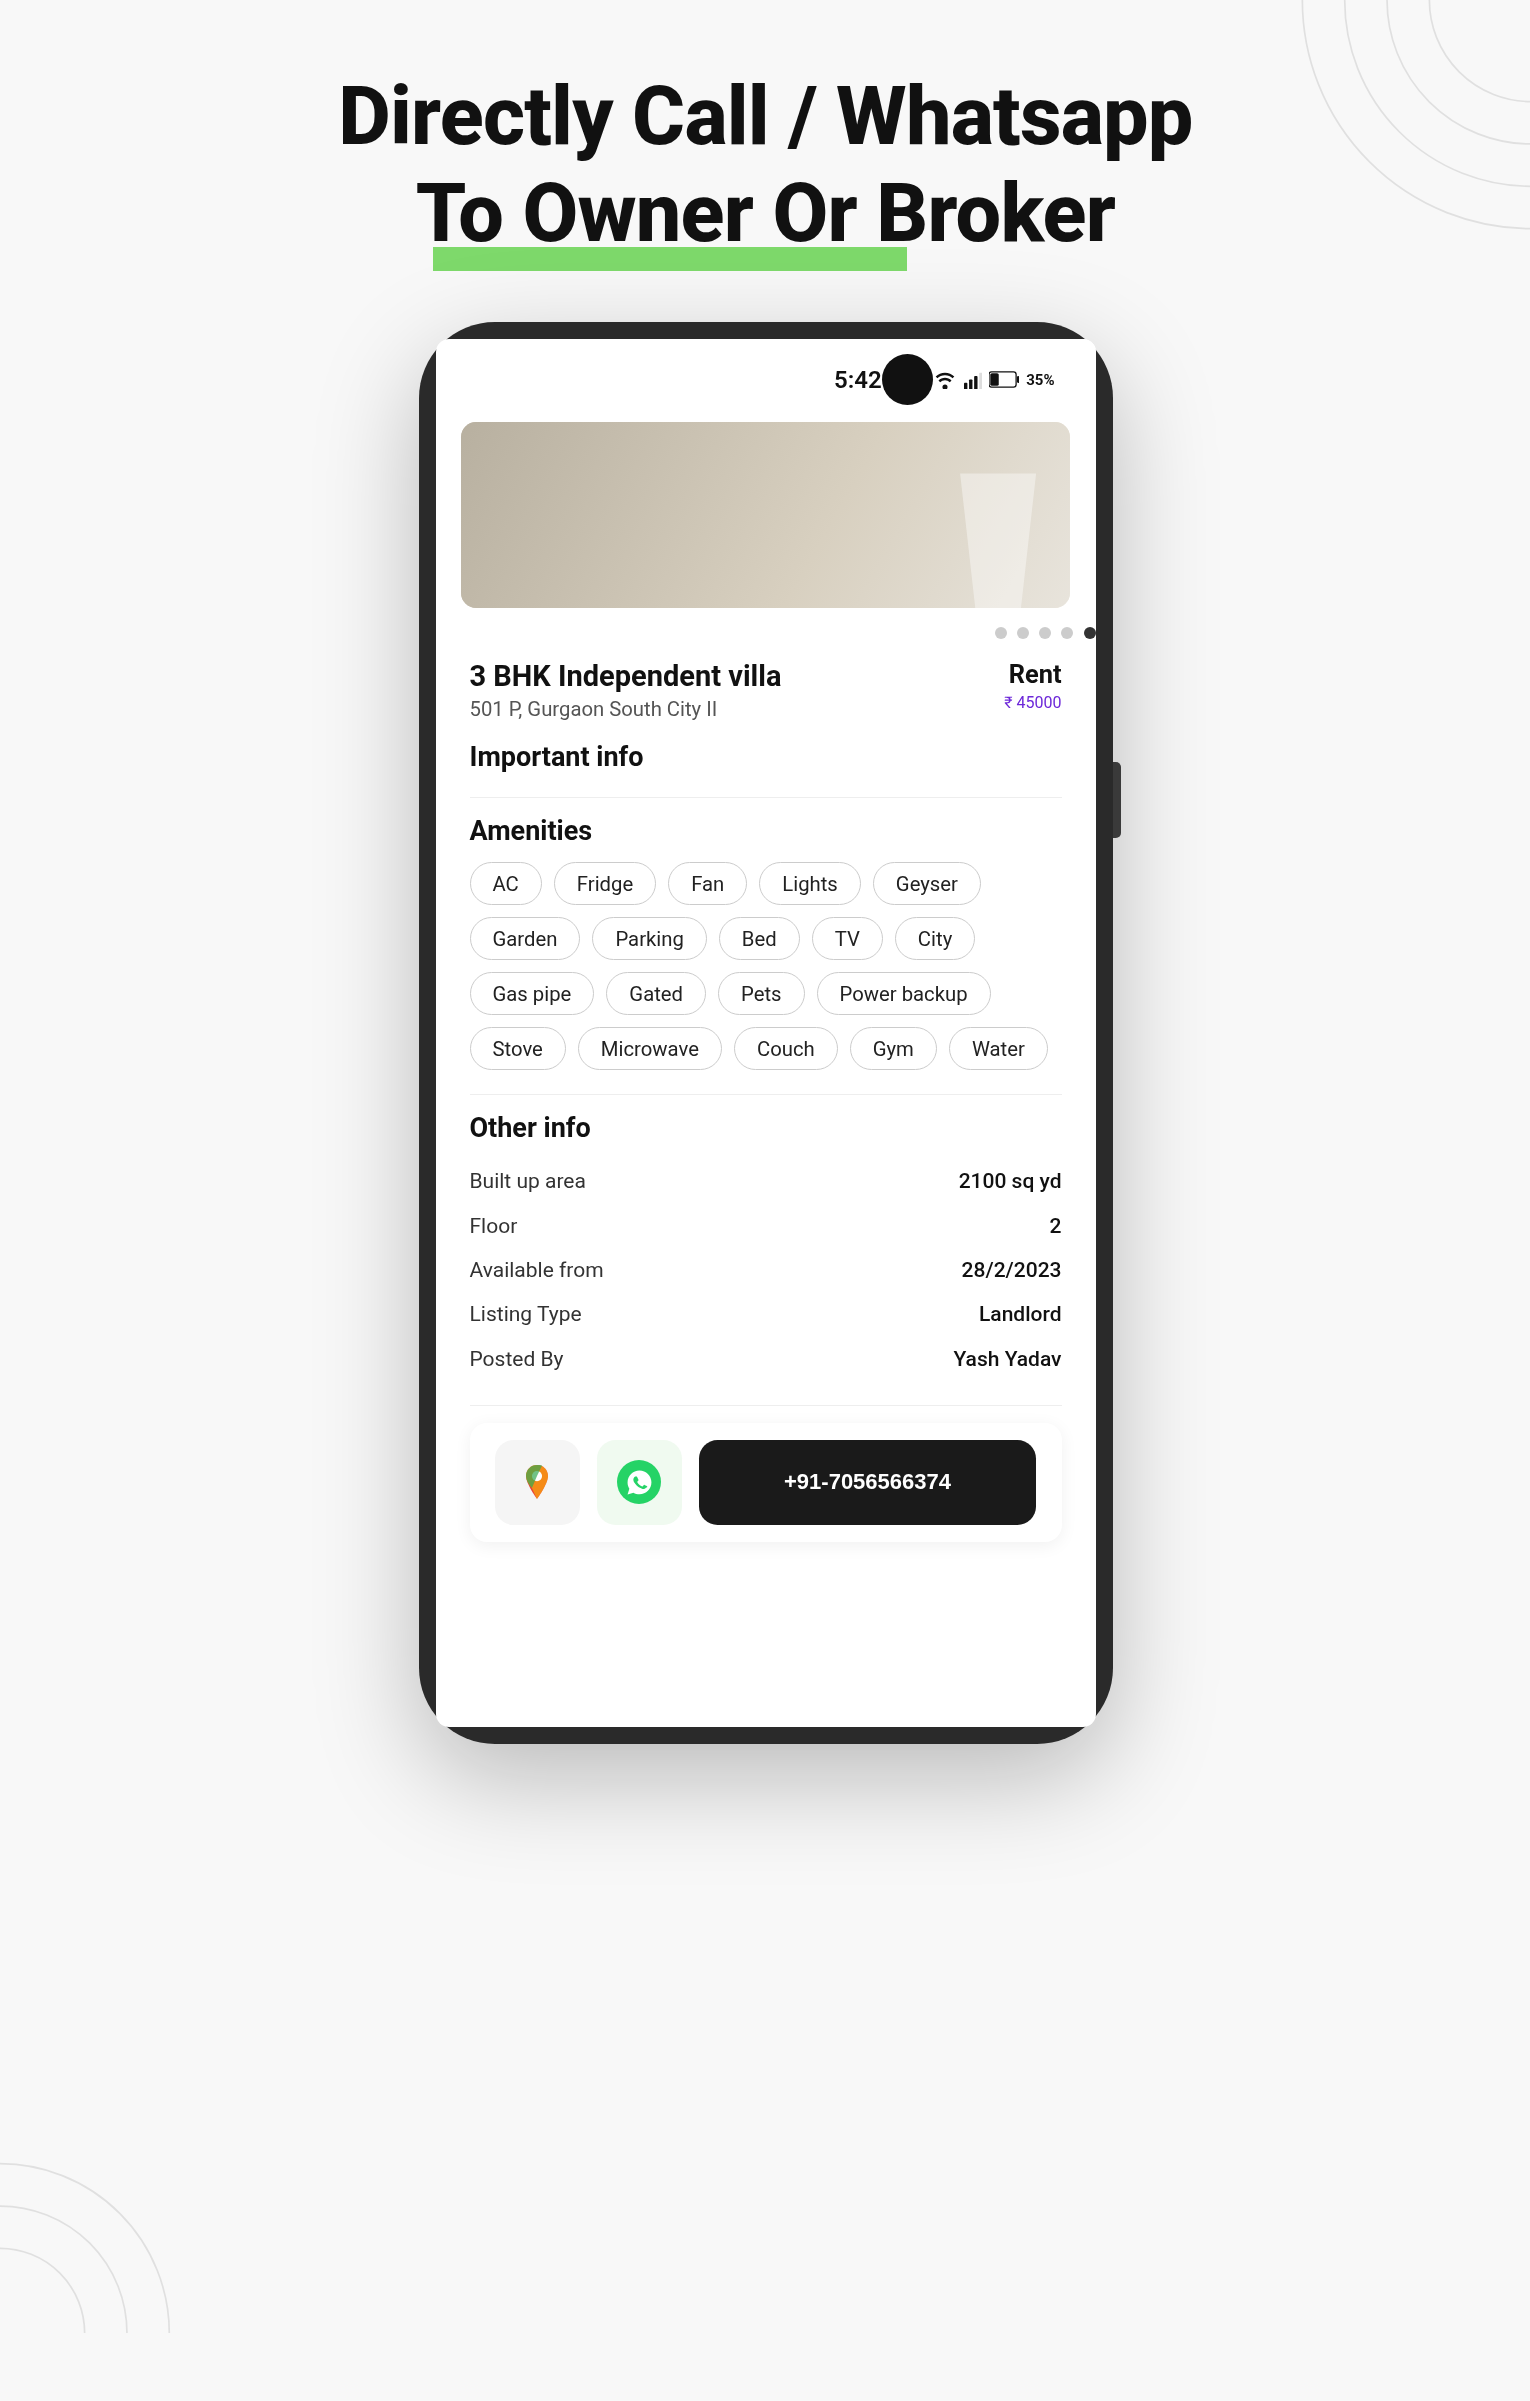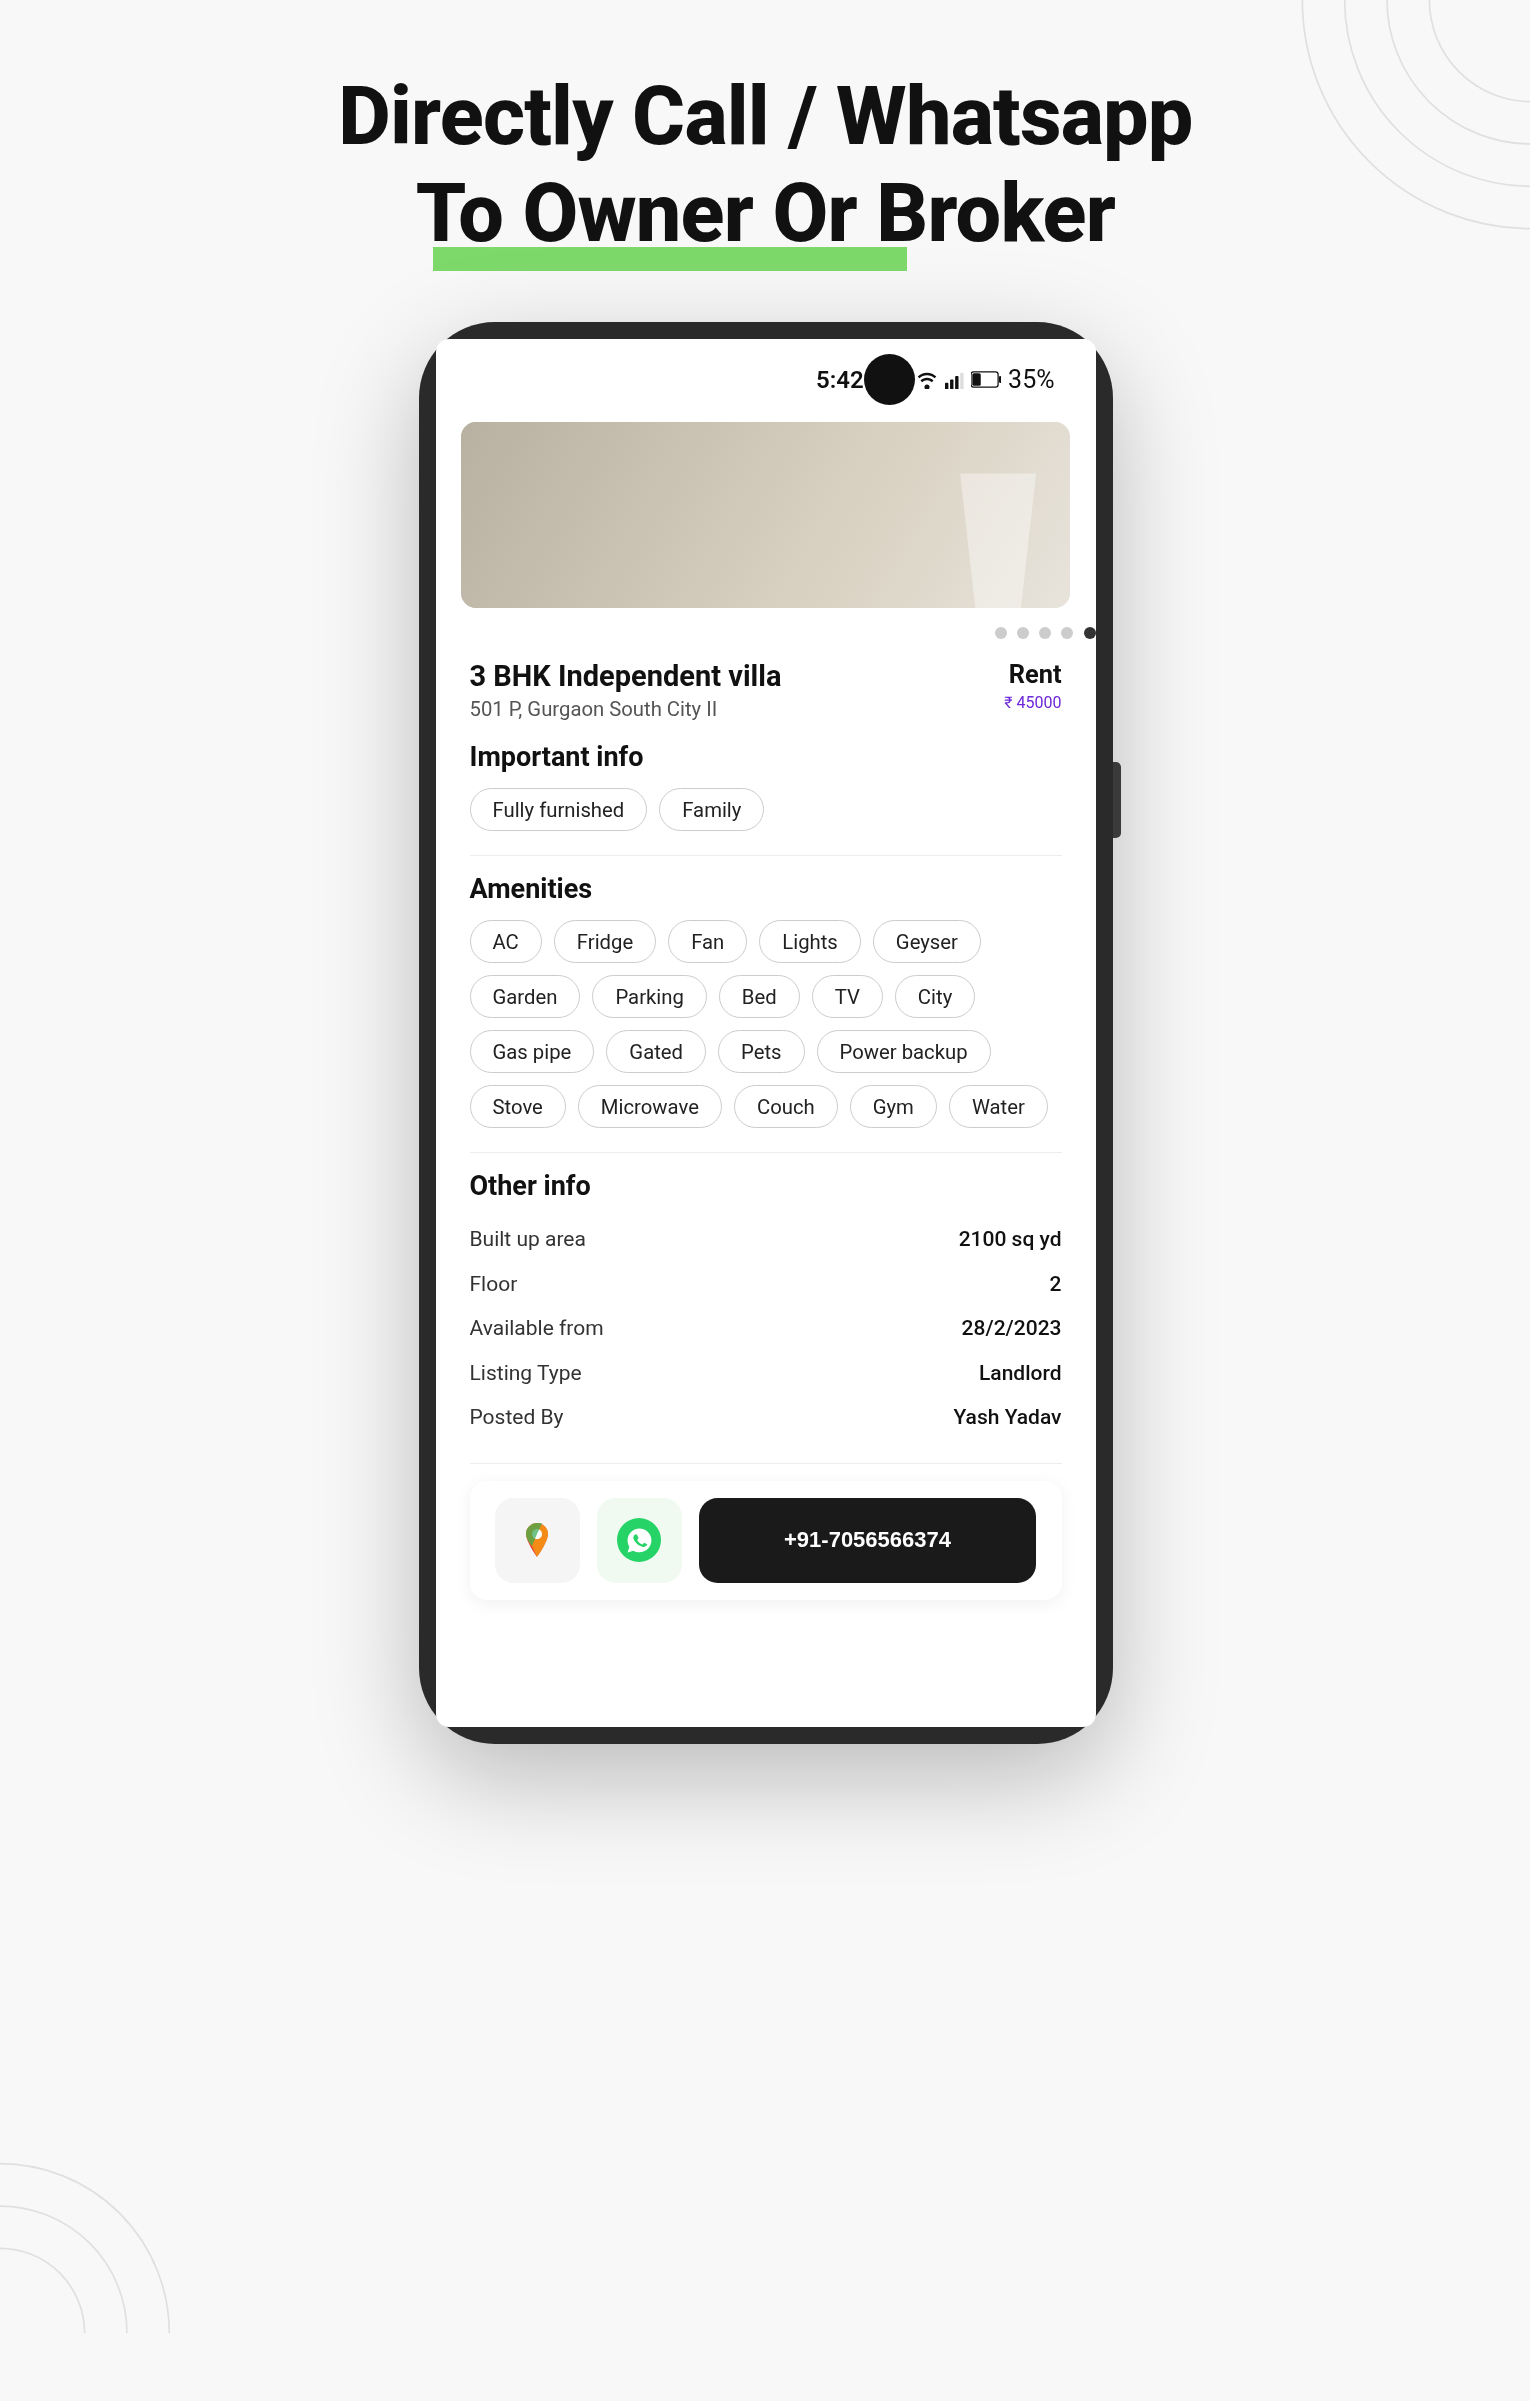--- a/index.html
+++ b/index.html
@@ -343,21 +343,21 @@
             <rect x="0" y="14" width="4" height="8" rx="1" fill="#111"></rect>
             <rect x="6" y="10" width="4" height="12" rx="1" fill="#111"></rect>
             <rect x="12" y="6" width="4" height="16" rx="1" fill="#111"></rect>
             <rect x="18" y="2" width="4" height="20" rx="1" fill="#ddd"></rect>
           </svg>
           <svg width="30.5" height="17" viewBox="0 0 36 20" fill="none">
             <rect x="0" y="1" width="32" height="18" rx="3" stroke="#111" stroke-width="1.5"></rect>
             <rect x="1.5" y="2.5" width="10" height="15" rx="2" fill="#111"></rect>
             <rect x="33" y="6" width="3" height="8" rx="1.5" fill="#111"></rect>
           </svg>
-          <span style="font-size:25px;font-weight:400;color:#111;">35%</span>
+          <span style="font-size:15px;font-weight:700;color:#111;">35%</span>
         </div>
       </div>
 
       <div class="property-image"></div>
 
       <div class="image-dots">
         <div class="dot"></div>
         <div class="dot"></div>
         <div class="dot"></div>
         <div class="dot"></div>
@@ -372,24 +372,20 @@
             <div class="prop-address">501 P, Gurgaon South City II</div>
           </div>
           <div class="prop-price-box">
             <div class="prop-rent-label">Rent</div>
             <div class="prop-price">₹ 45000</div>
           </div>
         </div>
 
         <div class="section">
           <div class="section-title">Important info</div>
-          <div class="tags">
-            <span class="tag">Fully furnished</span>
-            <span class="tag">Family</span>
-          </div>
         </div>
 
         <div class="divider"></div>
 
         <div class="section">
           <div class="section-title">Amenities</div>
           <div class="tags">
             <span class="tag">AC</span>
             <span class="tag">Fridge</span>
             <span class="tag">Fan</span>

